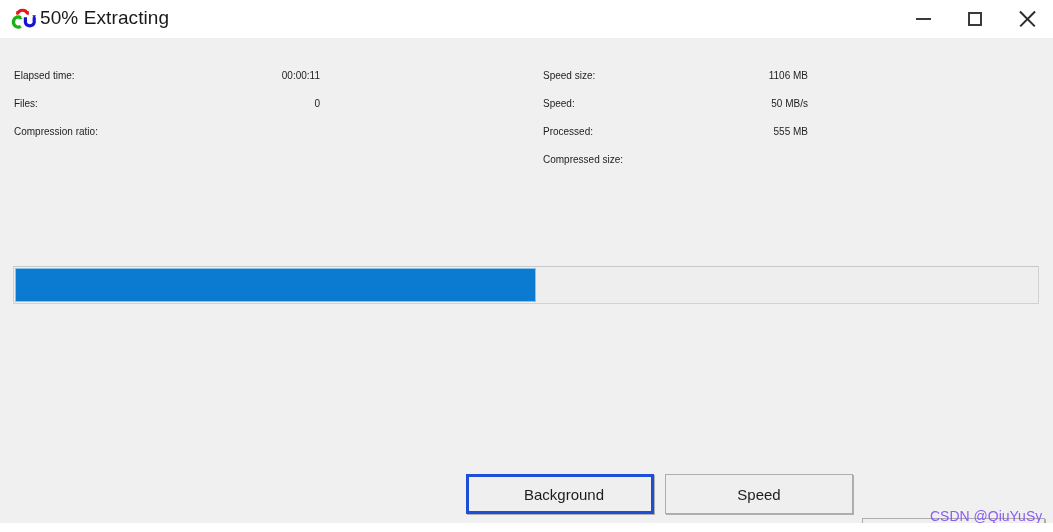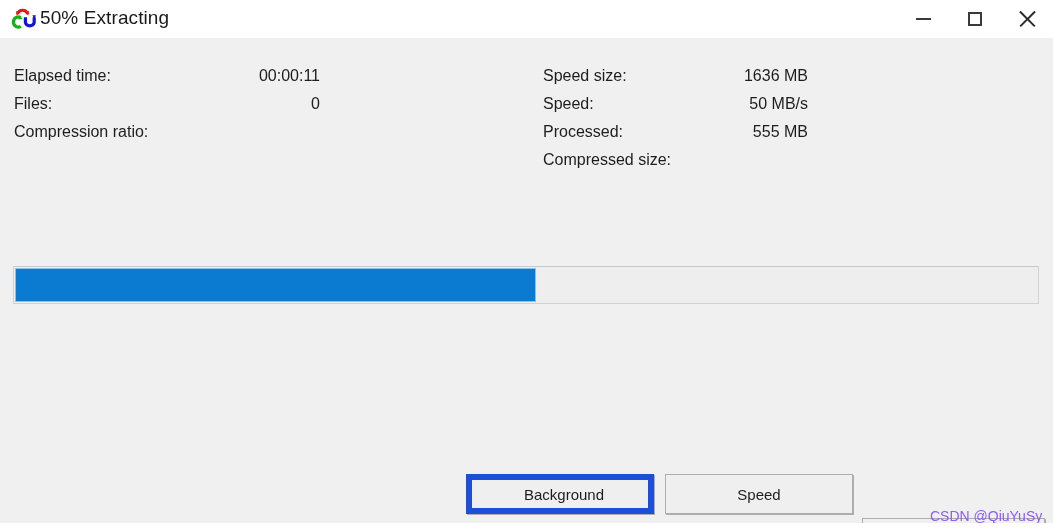--- a/index.html
+++ b/index.html
@@ -111,21 +111,21 @@
     position: absolute;
     top: 0;
   }
   .stat-col.left  { left: 14px;  width: 320px; }
   .stat-col.right { left: 543px; width: 320px; }
 
   .stat-row {
     position: relative;
     height: 28px;
     line-height: 28px;
-    font-size: 16px;
+    font-size: 10px;
     color: #1d1d1d;
   }
   .stat-label {
     position: absolute;
     left: 0;
     top: 0;
     white-space: nowrap;
   }
   .stat-value {
     position: absolute;
@@ -175,21 +175,21 @@
     box-sizing: border-box;
     font-family: "Liberation Sans", sans-serif;
     font-size: 15px;
     color: #1d1d1d;
     display: flex;
     align-items: center;
     justify-content: center;
     box-shadow: 1px 1px 0 0 rgba(120,120,120,0.55);
   }
   .btn.default {
-    border: 6px solid #1d4ed8;
+    border: 3px solid #1d4ed8;
     padding-left: 14px;
   }
   .btn-background { left: 466px; width: 188px; }
   .btn-pause      { left: 665px; width: 188px; }
   .btn-cancel     { left: 862px; width: 183px; margin-top: 44px; }
 
   
   .watermark {
     position: absolute;
     left: 930px;
@@ -250,21 +250,21 @@
       </div>
       <div class="stat-row">
         <span class="stat-label">Compression ratio:</span>
         <span class="stat-value"></span>
       </div>
     </div>
 
     <div class="stat-col right">
       <div class="stat-row">
         <span class="stat-label">Speed size:</span>
-        <span class="stat-value">1636 MB</span>
+        <span class="stat-value">1106 MB</span>
       </div>
       <div class="stat-row">
         <span class="stat-label">Speed:</span>
         <span class="stat-value">50 MB/s</span>
       </div>
       <div class="stat-row">
         <span class="stat-label">Processed:</span>
         <span class="stat-value">555 MB</span>
       </div>
       <div class="stat-row">

